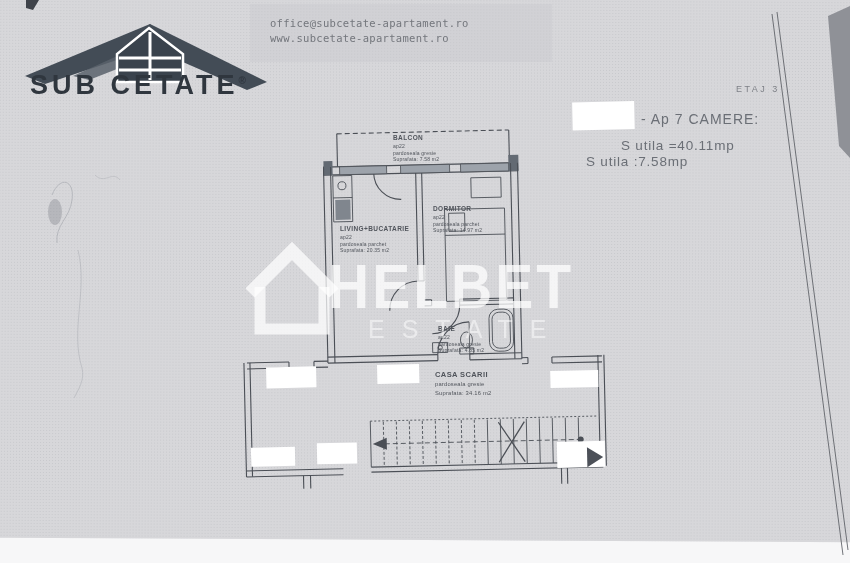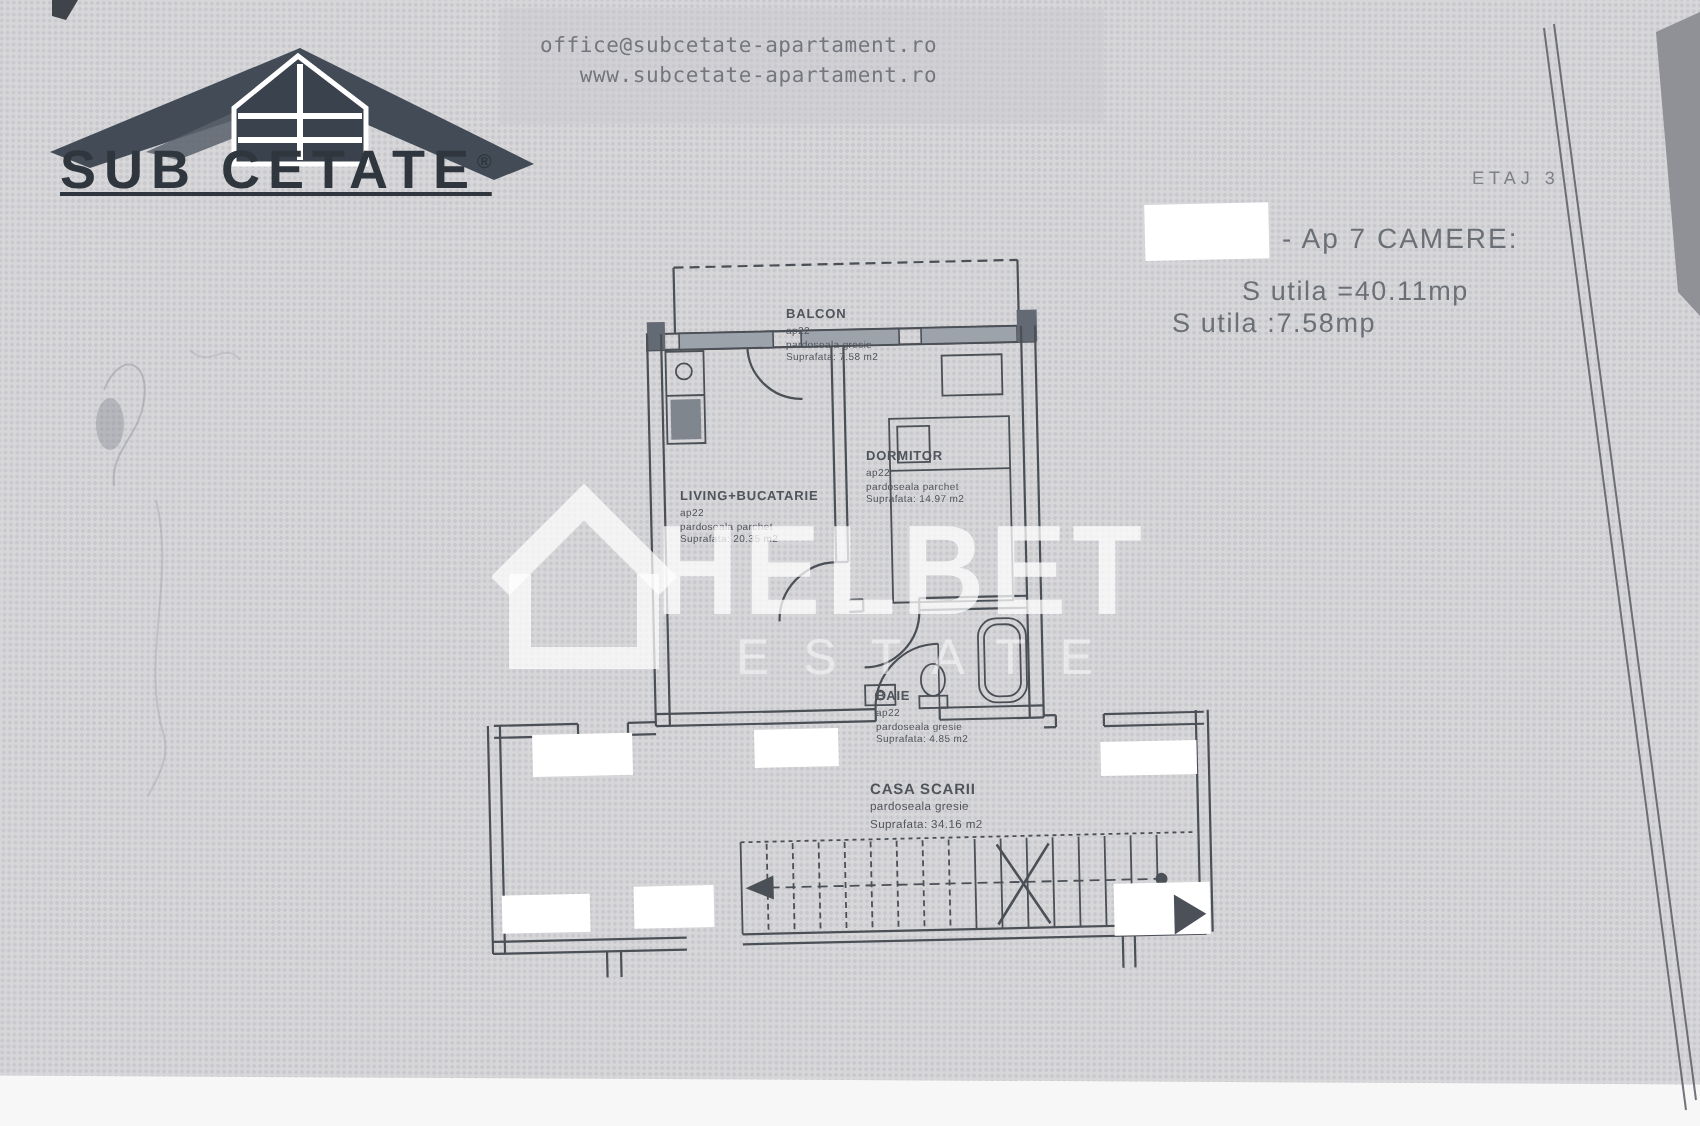--- a/index.html
+++ b/index.html
@@ -13,40 +13,40 @@
   .scan-page::after { content:""; position:absolute; inset:0;
                background-image:radial-gradient(rgba(118,120,128,0.15) 1px, transparent 1px);
                background-size:3px 3px; }
 
   .overlay-svg { position:absolute; left:0; top:0; z-index:2; }
 
   
   .logo { position:absolute; left:15px; top:20px; width:270px; height:120px; z-index:4; }
   .logo-roof { position:absolute; left:0; top:0; }
   .logo-name { position:absolute; left:15px; top:50px; font-size:27px; font-weight:700;
-               letter-spacing:4px; color:#2f363e; white-space:nowrap;text-decoration:underline; }
+               letter-spacing:4px; color:#2f363e; white-space:nowrap; }
   .logo-reg { font-size:10px; vertical-align:super; letter-spacing:0; }
   .logo-tagline { position:absolute; left:18px; top:78px; font-size:15px; font-weight:700;
                letter-spacing:8px; color:#b7bbc2; white-space:nowrap; }
 
   
   .contact { position:absolute; left:270px; top:16px; z-index:4;
              font-family:"DejaVu Sans Mono", monospace; font-size:10.5px; line-height:15px;
-             color:#73767c; letter-spacing:0.3px;text-align:right; }
+             color:#73767c; letter-spacing:0.3px; }
   .floor-tag { position:absolute; left:692px; top:84px; font-size:9px; letter-spacing:2.5px;
              color:#7e8187; z-index:4;margin-left:44px; }
   .apt-line { position:absolute; left:641px; top:111px; font-size:14px; letter-spacing:1px;
              color:#6b6f76; z-index:4; }
   .area-1 { position:absolute; left:621px; top:138px; font-size:13.5px; letter-spacing:0.8px;
              color:#6b6f76; z-index:4; }
   .area-2 { position:absolute; left:586px; top:154px; font-size:13.5px; letter-spacing:0.8px;
              color:#6b6f76; z-index:4; }
 
   
-  .room-label { position:absolute; z-index:3; color:#50545b; line-height:1.35; white-space:nowrap;margin-top:20px; }
+  .room-label { position:absolute; z-index:3; color:#50545b; line-height:1.35; white-space:nowrap; }
   .rl-name { font-size:6.5px; font-weight:700; letter-spacing:0.4px; }
   .rl-line { font-size:5px; letter-spacing:0.2px; }
   .lbl-balcon   { left:393px; top:134px; }
   .lbl-living   { left:340px; top:225px; }
   .lbl-dormitor { left:433px; top:205px; }
   .lbl-baie     { left:438px; top:325px; }
   .lbl-casa     { left:435px; top:370px; }
   .lbl-casa .rl-name { font-size:7.5px; }
   .lbl-casa .rl-line { font-size:5.8px; line-height:1.55; }
 

